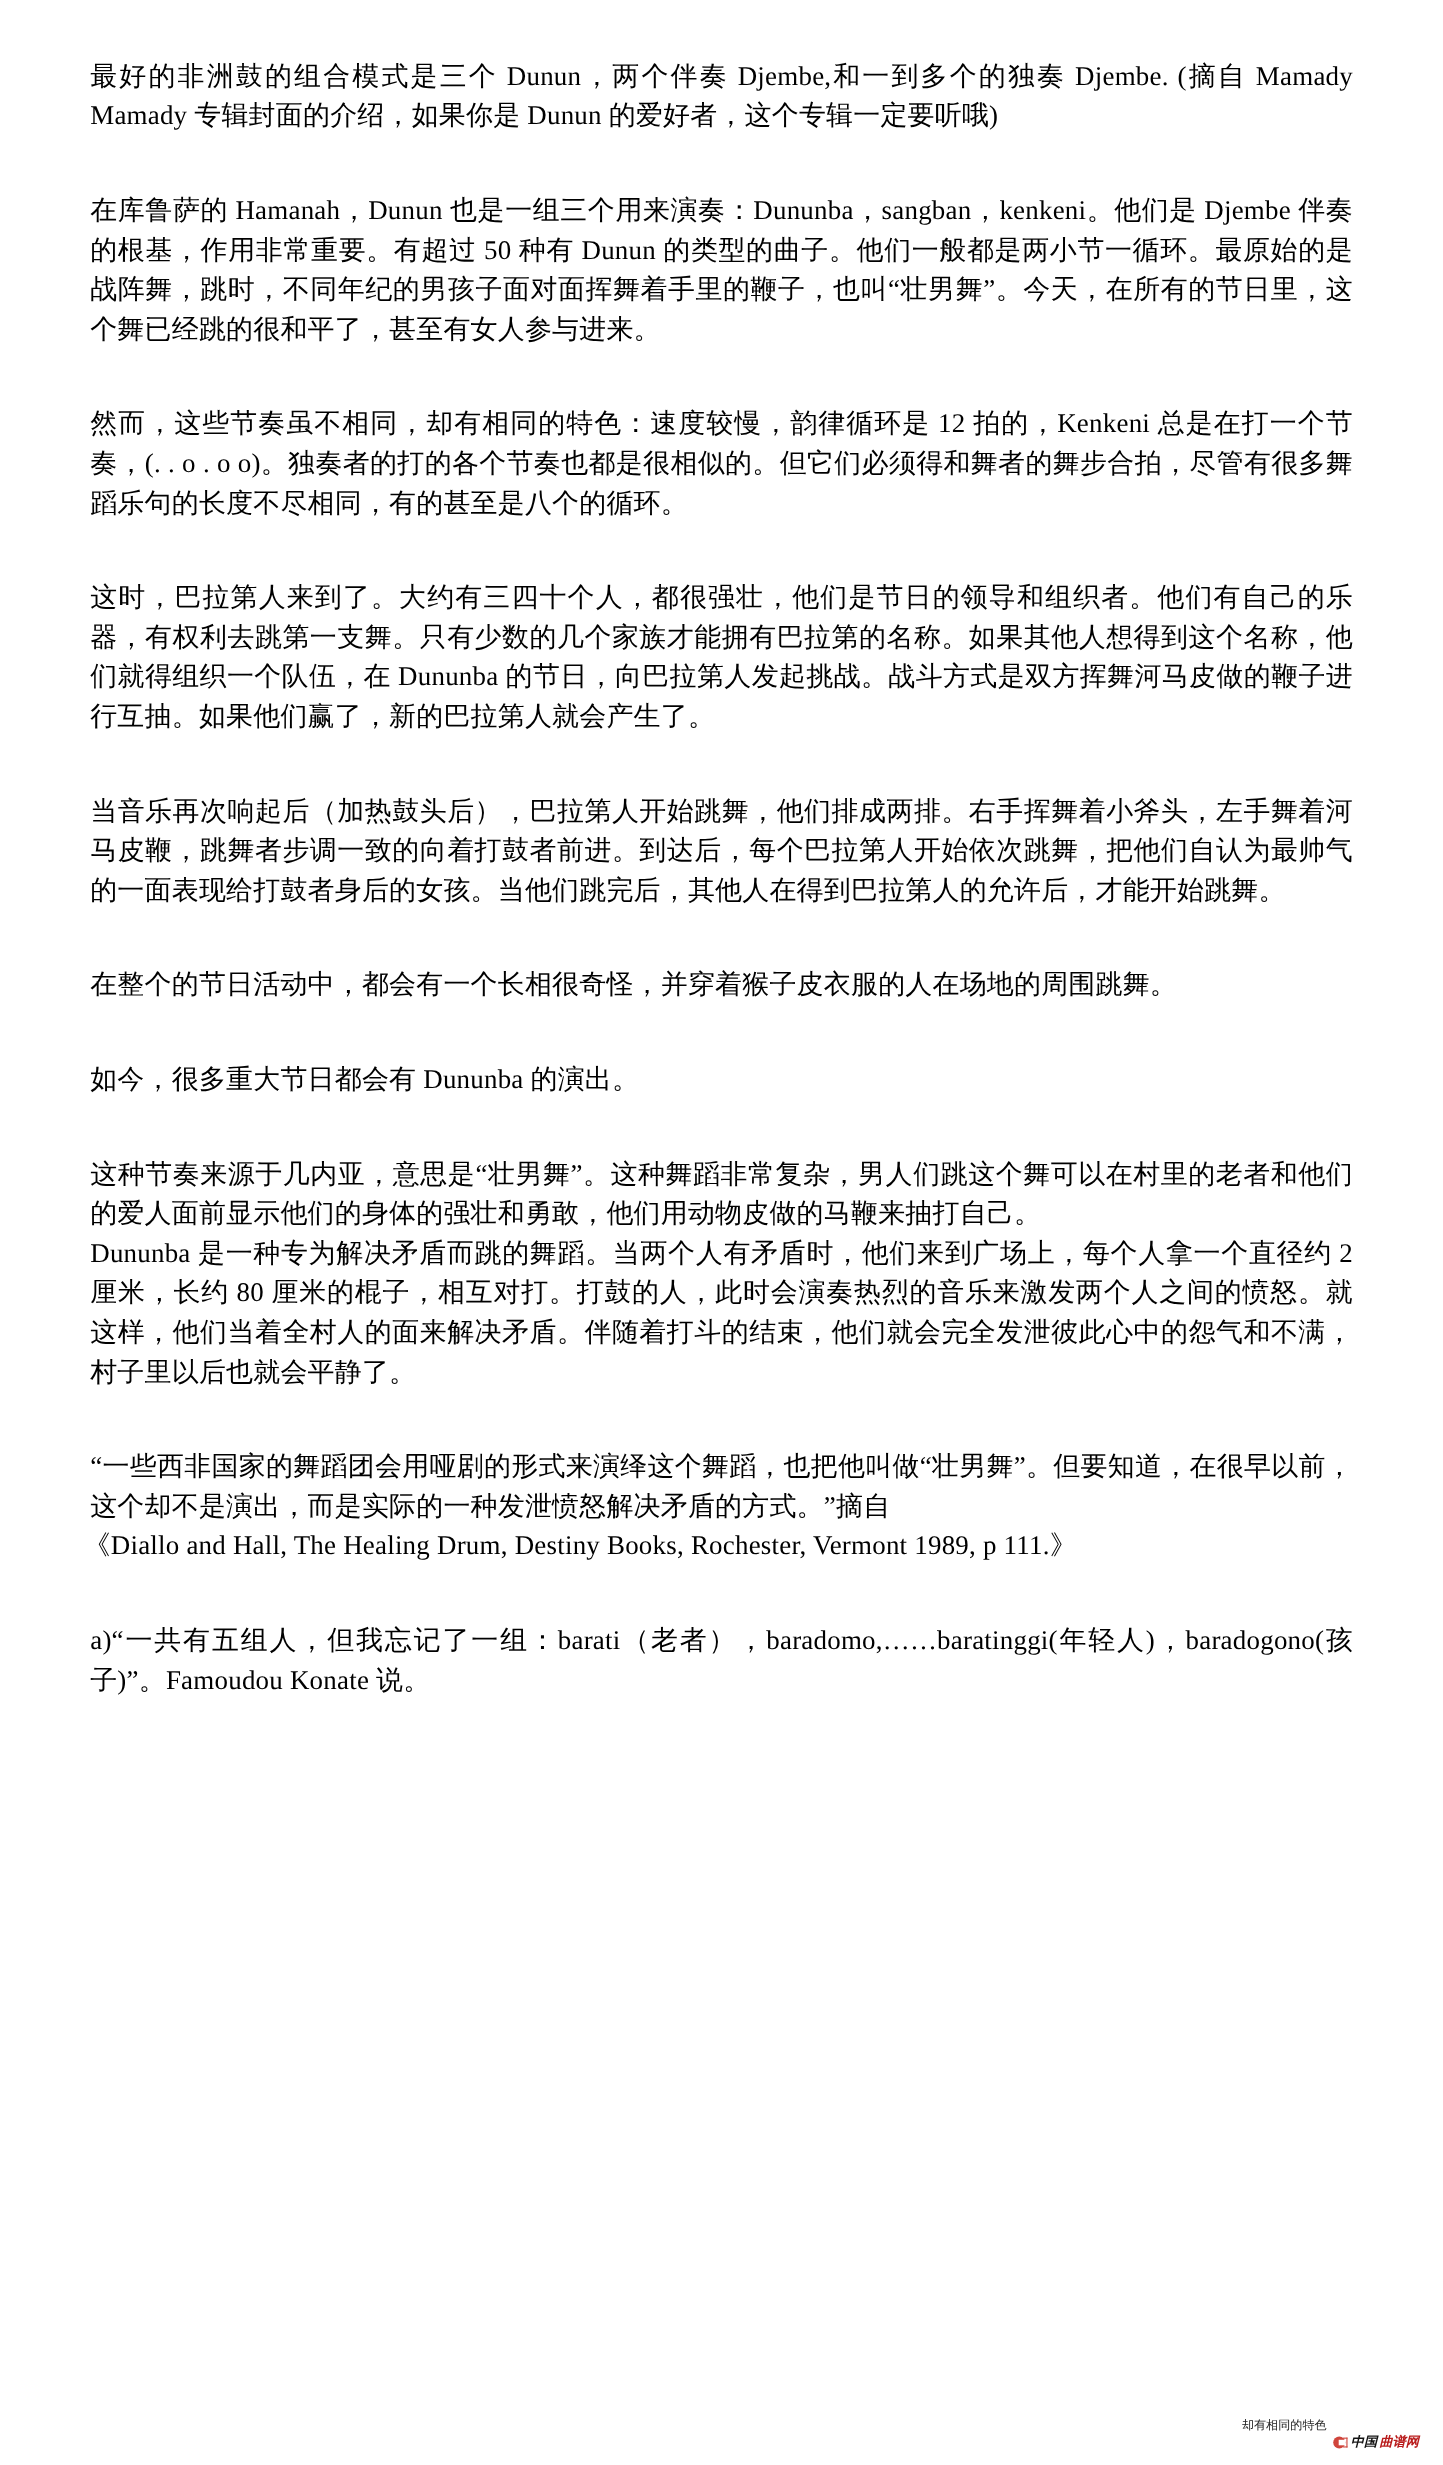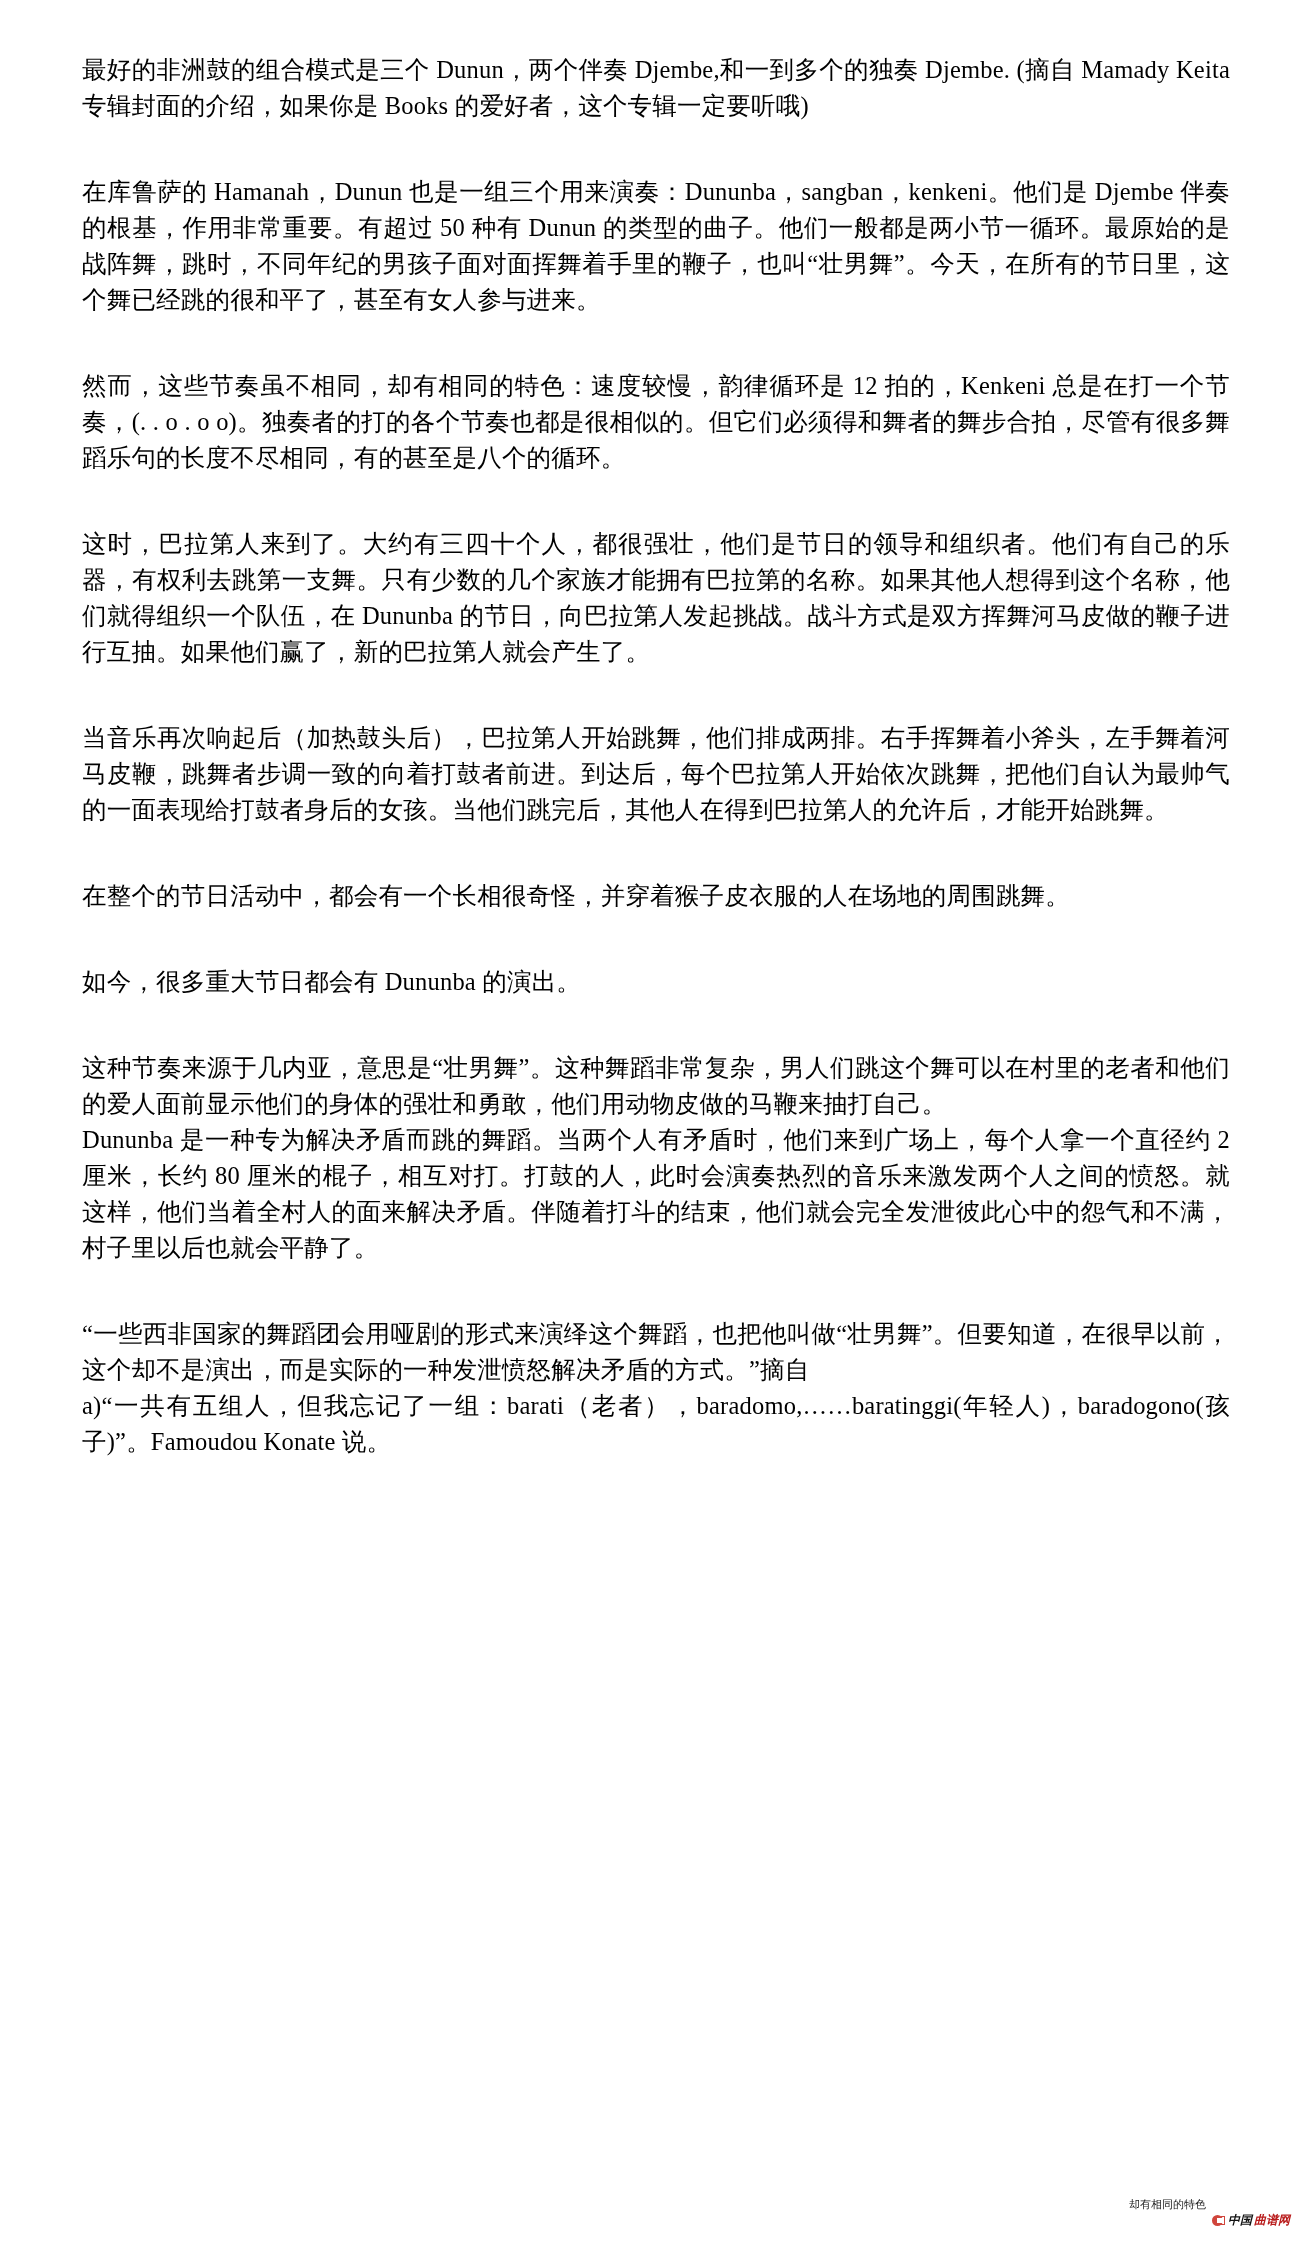--- a/index.html
+++ b/index.html
@@ -16,30 +16,31 @@
   .logo-mark .c { position:absolute; left:0; top:0; width:11px; height:11px; border-radius:50%; background:#d0453c; }
   .logo-mark .c:after { content:""; position:absolute; left:5px; top:3px; width:6px; height:5px; background:#fff; }
   .logo-mark .e { position:absolute; left:9px; top:1px; width:4px; height:9px; border:1px solid #d0453c; border-left:none; box-sizing:border-box; }
   .logo .zh1 { color:#111; }
   .logo .zh2 { color:#b91c1c; }
 </style>
 </head>
 <body>
 
 <div class="doc">
-  <p class="para">最好的非洲鼓的组合模式是三个 Dunun，两个伴奏 Djembe,和一到多个的独奏 Djembe. (摘自 Mamady Keita 专辑封面的介绍，如果你是 Books 的爱好者，这个专辑一定要听哦)</p>
+  <p class="para">最好的非洲鼓的组合模式是三个 Dunun，两个伴奏 Djembe,和一到多个的独奏 Djembe. (摘自 Mamady Mamady 专辑封面的介绍，如果你是 Dunun 的爱好者，这个专辑一定要听哦)</p>
   <p class="para">在库鲁萨的 Hamanah，Dunun 也是一组三个用来演奏：Dununba，sangban，kenkeni。他们是 Djembe 伴奏的根基，作用非常重要。有超过 50 种有 Dunun 的类型的曲子。他们一般都是两小节一循环。最原始的是战阵舞，跳时，不同年纪的男孩子面对面挥舞着手里的鞭子，也叫“壮男舞”。今天，在所有的节日里，这个舞已经跳的很和平了，甚至有女人参与进来。</p>
   <p class="para">然而，这些节奏虽不相同，却有相同的特色：速度较慢，韵律循环是 12 拍的，Kenkeni 总是在打一个节奏，(. . o . o o)。独奏者的打的各个节奏也都是很相似的。但它们必须得和舞者的舞步合拍，尽管有很多舞蹈乐句的长度不尽相同，有的甚至是八个的循环。</p>
   <p class="para">这时，巴拉第人来到了。大约有三四十个人，都很强壮，他们是节日的领导和组织者。他们有自己的乐器，有权利去跳第一支舞。只有少数的几个家族才能拥有巴拉第的名称。如果其他人想得到这个名称，他们就得组织一个队伍，在 Dununba 的节日，向巴拉第人发起挑战。战斗方式是双方挥舞河马皮做的鞭子进行互抽。如果他们赢了，新的巴拉第人就会产生了。</p>
   <p class="para">当音乐再次响起后（加热鼓头后），巴拉第人开始跳舞，他们排成两排。右手挥舞着小斧头，左手舞着河马皮鞭，跳舞者步调一致的向着打鼓者前进。到达后，每个巴拉第人开始依次跳舞，把他们自认为最帅气的一面表现给打鼓者身后的女孩。当他们跳完后，其他人在得到巴拉第人的允许后，才能开始跳舞。</p>
   <p class="para">在整个的节日活动中，都会有一个长相很奇怪，并穿着猴子皮衣服的人在场地的周围跳舞。</p>
   <p class="para">如今，很多重大节日都会有 Dununba 的演出。</p>
   <p class="para tight">这种节奏来源于几内亚，意思是“壮男舞”。这种舞蹈非常复杂，男人们跳这个舞可以在村里的老者和他们的爱人面前显示他们的身体的强壮和勇敢，他们用动物皮做的马鞭来抽打自己。</p>
   <p class="para">Dununba 是一种专为解决矛盾而跳的舞蹈。当两个人有矛盾时，他们来到广场上，每个人拿一个直径约 2 厘米，长约 80 厘米的棍子，相互对打。打鼓的人，此时会演奏热烈的音乐来激发两个人之间的愤怒。就这样，他们当着全村人的面来解决矛盾。伴随着打斗的结束，他们就会完全发泄彼此心中的怨气和不满，村子里以后也就会平静了。</p>
   <p class="para tight">“一些西非国家的舞蹈团会用哑剧的形式来演绎这个舞蹈，也把他叫做“壮男舞”。但要知道，在很早以前，这个却不是演出，而是实际的一种发泄愤怒解决矛盾的方式。”摘自</p>
+  <p class="para cite">《Diallo and Hall, The Healing Drum, Destiny Books, Rochester, Vermont 1989, p 111.》</p>
   <p class="para tight">a)“一共有五组人，但我忘记了一组：barati（老者），baradomo,……baratinggi(年轻人)，baradogono(孩子)”。Famoudou Konate 说。</p>
 </div>
 
 <div class="footer-mark">
   <span>却有相同的特色</span>
   <span class="logo">
     <span class="logo-mark">
         <span class="c"></span>
         <span class="e"></span>
       </span>

